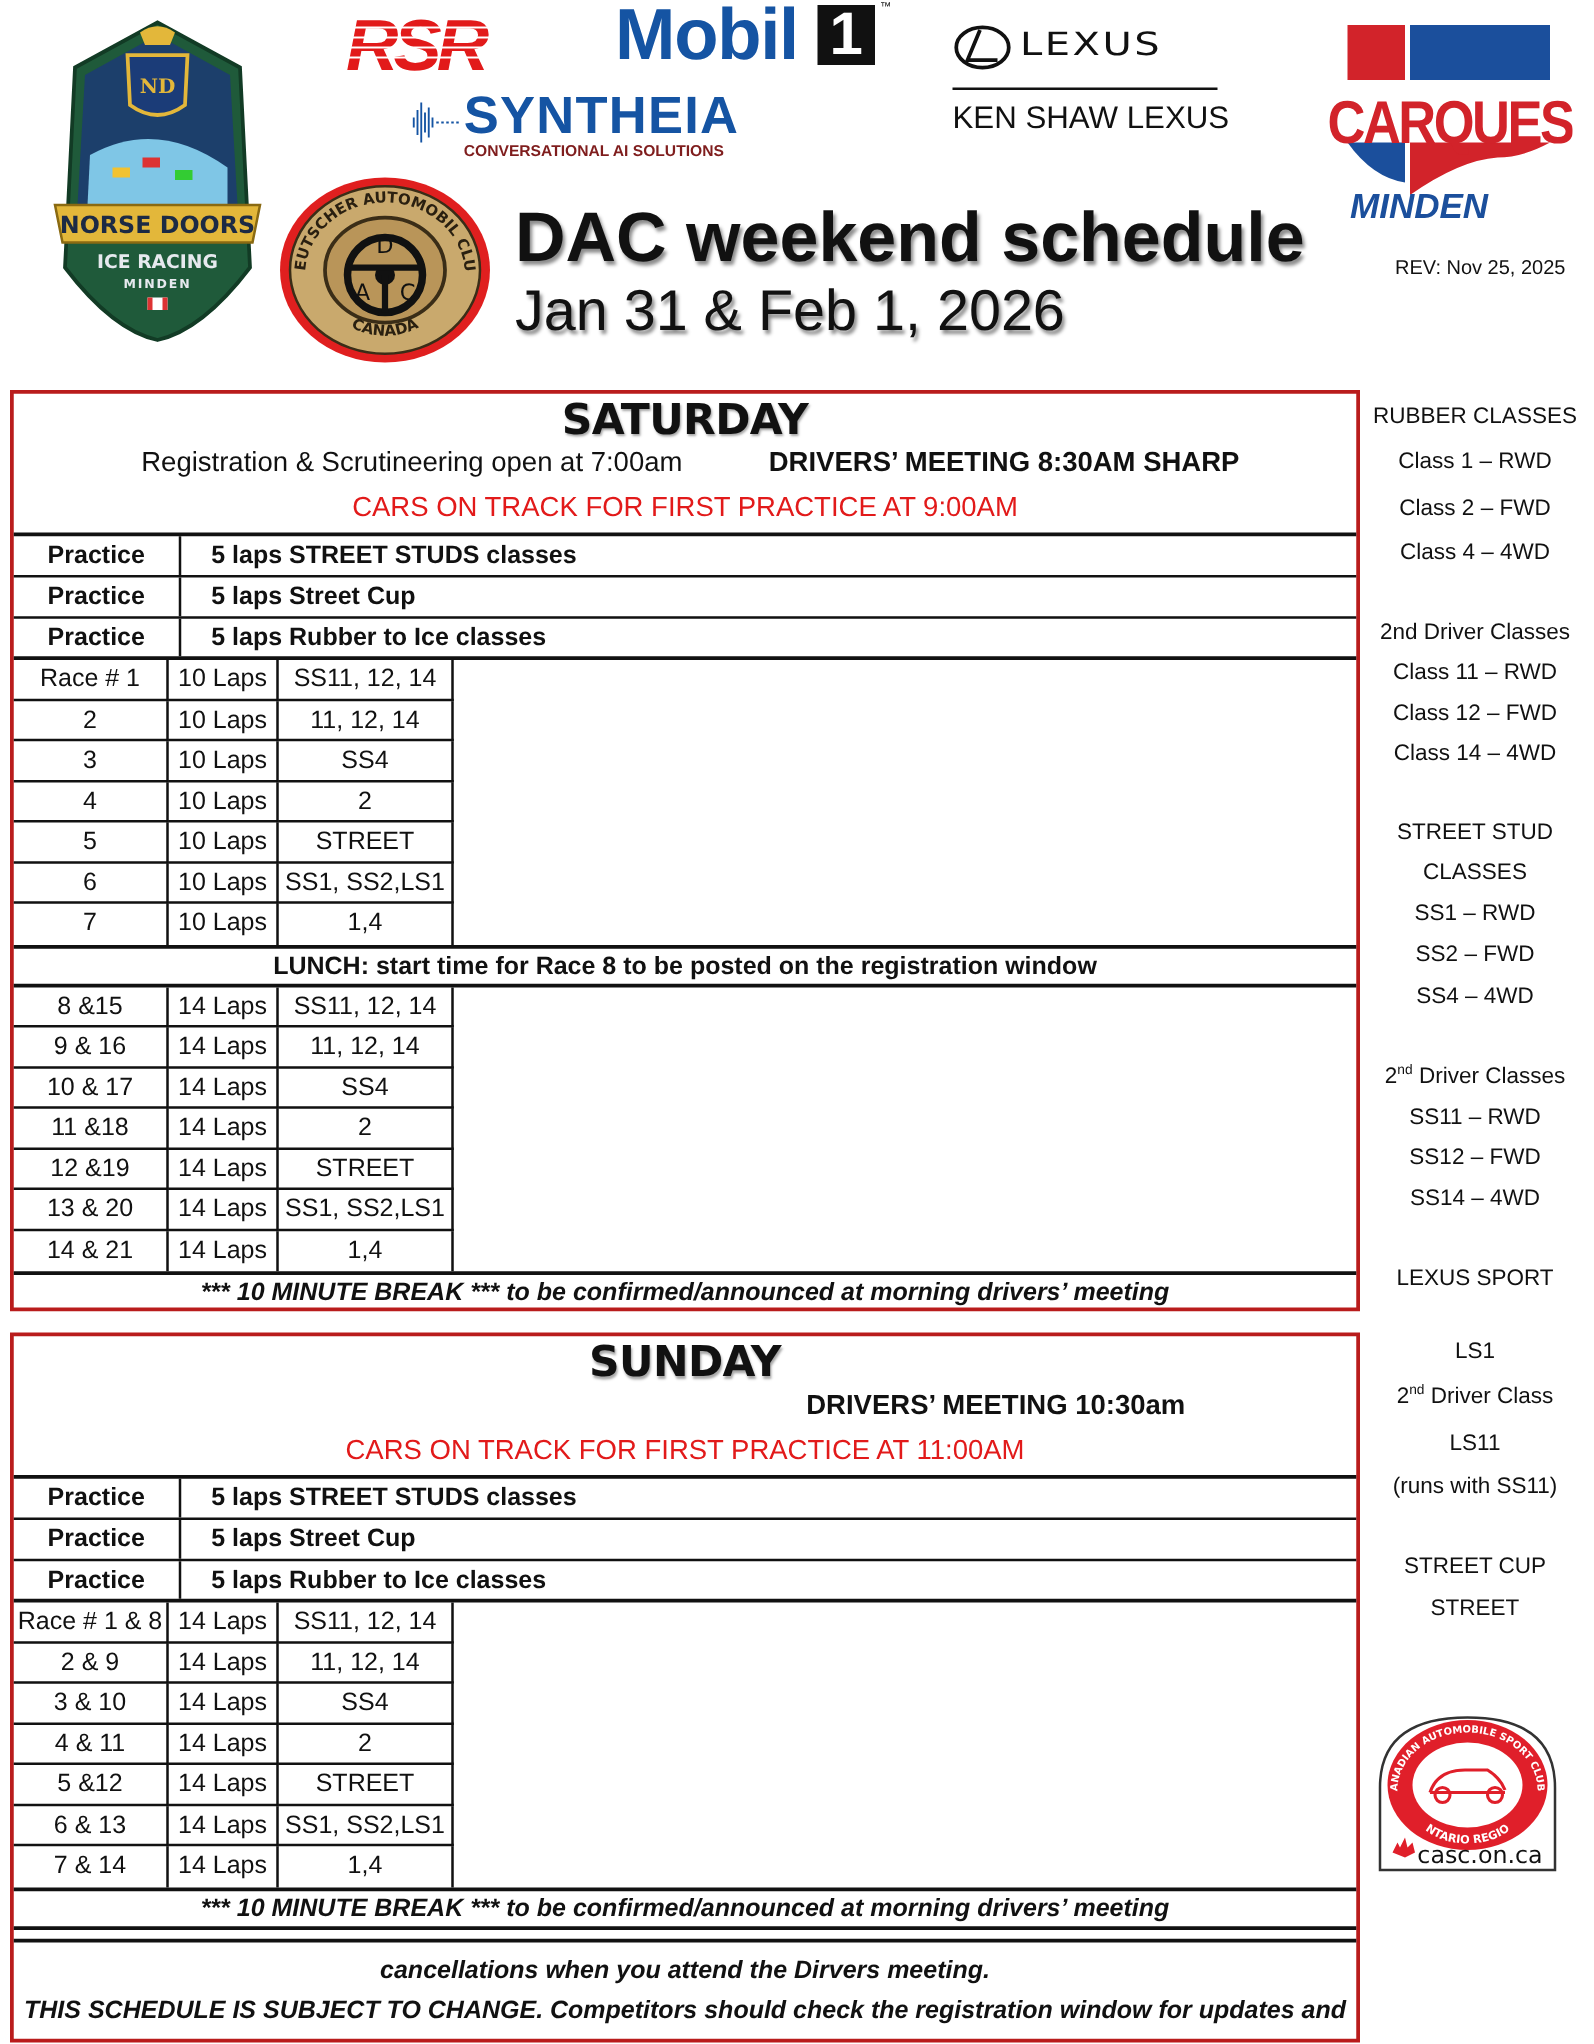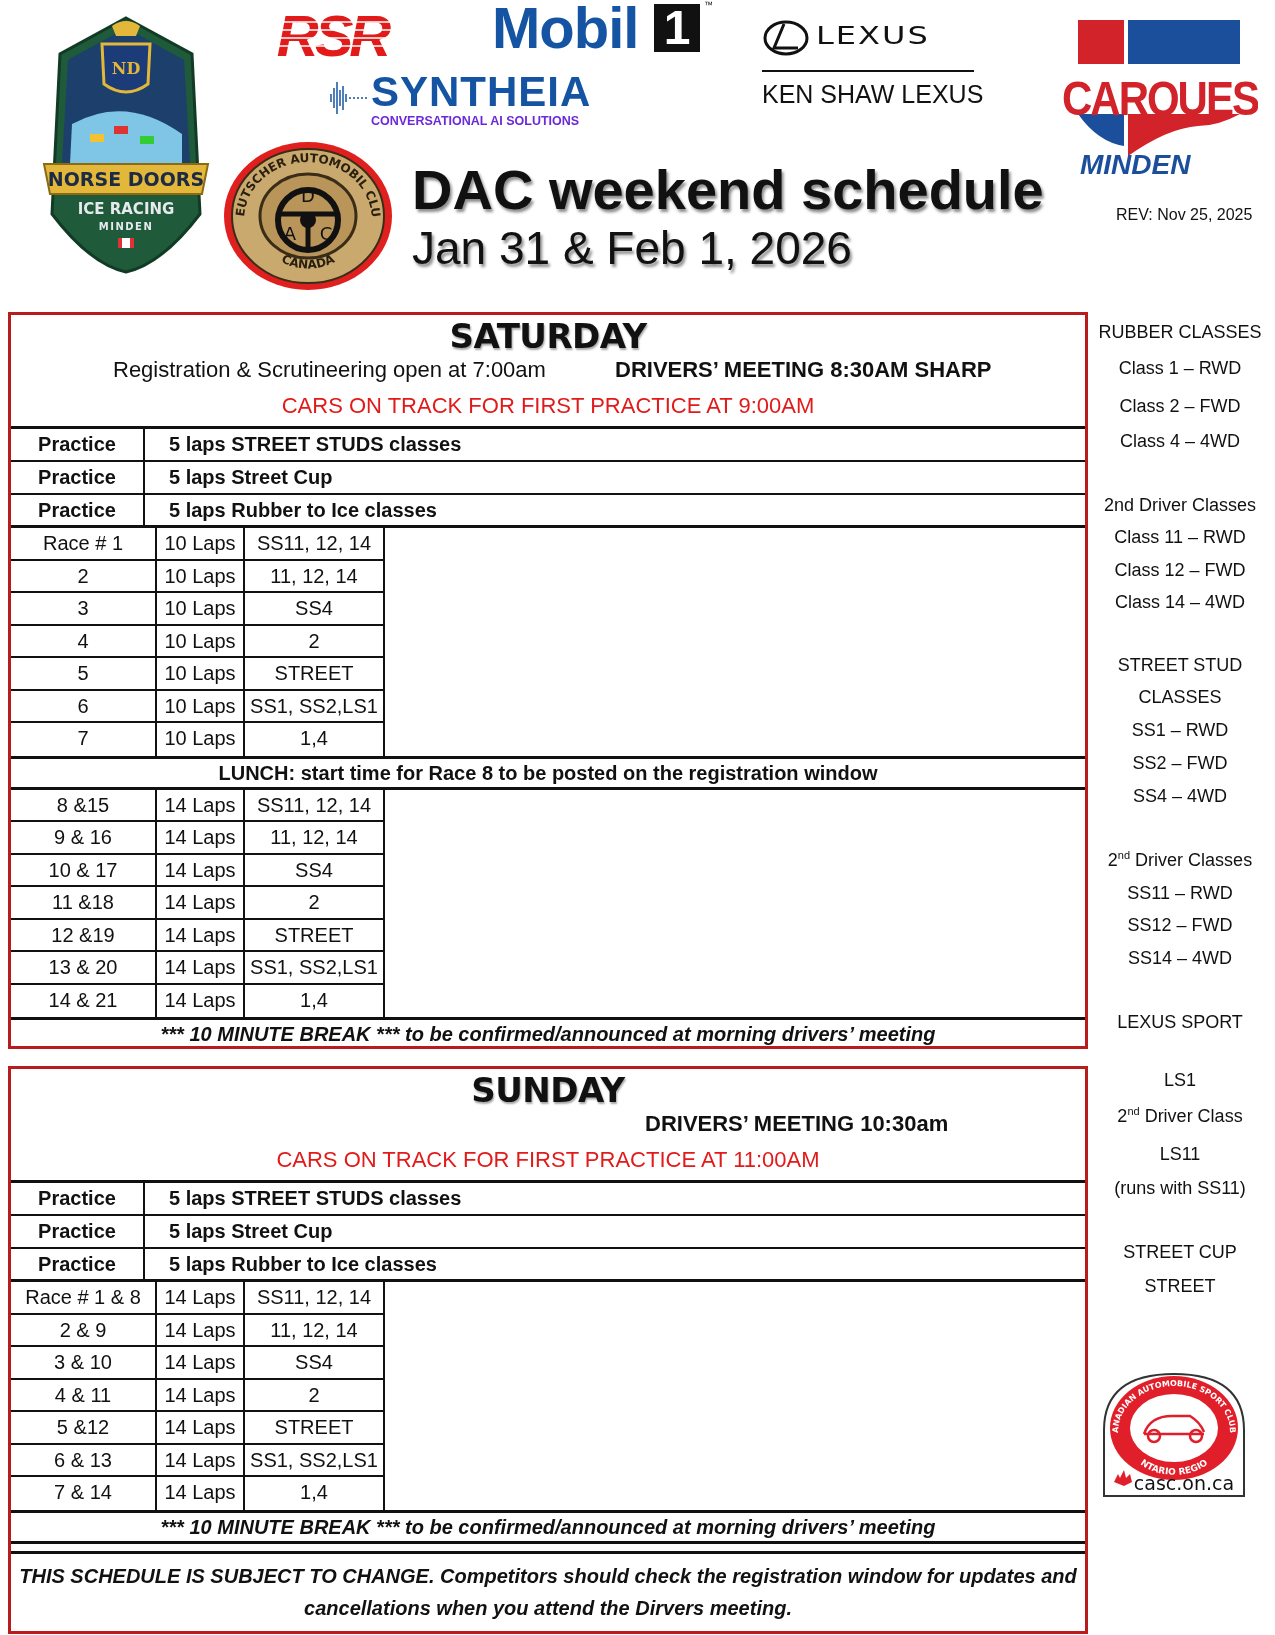--- a/index.html
+++ b/index.html
@@ -32,21 +32,21 @@
   .onTrack { color: #e21a1a; font-size: 22px; line-height: 34px; padding-bottom: 3px; }
 
   .prow { display: flex; height: 33px; border-bottom: 2px solid #111; font-size: 20px; font-weight: bold; line-height: 30px; }
   .prow .pl { width: 134px; border-right: 2px solid #111; text-align: center; }
   .prow .pd { padding-left: 24px; }
   .prow.last { border-bottom: 3px solid #111; }
 
   .race-grid { position: relative; }
   .rrow { display: flex; height: 32.5px; font-size: 20px; line-height: 30px; }
   .rrow > div { border-right: 2px solid #111; border-bottom: 2px solid #111; text-align: center; white-space: nowrap; }
-  .rrow .c1 { width: 146px; }
+  .rrow .c1 { width: 124px; }
   .rrow .c2 { width: 88px; }
   .rrow .c3 { width: 140px; }
   .rrow.lastr > div { border-bottom: none; }
 
   .bar { height: 34px; border-top: 3px solid #111; border-bottom: 3px solid #111; text-align: center; font-size: 20px; line-height: 28px; font-weight: bold; }
   .italic { font-style: italic; }
   .note { text-align: center; font-style: italic; font-weight: bold; font-size: 20px; line-height: 32px; padding-top: 6px; }
 
   
   .side { position: absolute; left: 1090px; width: 180px; text-align: center; font-size: 18px; white-space: nowrap; }
@@ -98,21 +98,21 @@
       <line x1="4" y1="14" x2="4" y2="22"></line>
         <line x1="7" y1="8" x2="7" y2="28"></line>
         <line x1="10" y1="2" x2="10" y2="34"></line>
         <line x1="13" y1="10" x2="13" y2="26"></line>
         <line x1="16" y1="6" x2="16" y2="30"></line>
         <line x1="19" y1="14" x2="19" y2="22"></line>
       <line x1="22" y1="18" x2="40" y2="18" stroke-dasharray="2 2"></line>
     </g>
   </svg>
   <span style="position:absolute;left:44px;top:-2px;font-weight:bold;font-size:42px;color:#1554a3;letter-spacing:1px;">SYNTHEIA</span>
-  <span style="position:absolute;left:44px;top:44px;font-weight:bold;font-size:12.5px;color:#6d28d9;white-space:nowrap;">CONVERSATIONAL AI SOLUTIONS</span>
+  <span style="position:absolute;left:44px;top:44px;font-weight:bold;font-size:12.5px;color:#7f1d1d;white-space:nowrap;">CONVERSATIONAL AI SOLUTIONS</span>
 </div>
 
 <div class="abs lexus">
   <svg style="position:absolute;left:0;top:0;" width="48" height="40" viewBox="0 0 48 40">
     <ellipse cx="24" cy="20" rx="21" ry="16" fill="none" stroke="#111" stroke-width="3"></ellipse>
     <path d="M22 6 L12 30 L36 30" fill="none" stroke="#111" stroke-width="3"></path>
   </svg>
   <span style="position:absolute;left:54px;top:2px;font-size:32px;letter-spacing:2px;font-family:'DejaVu Sans',sans-serif;transform:scaleY(0.8);transform-origin:top left;">LEXUS</span>
   <div style="position:absolute;left:0;top:52px;width:212px;height:2px;background:#111;"></div>
   <span style="position:absolute;left:0;top:62px;font-size:25px;white-space:nowrap;">KEN SHAW LEXUS</span>
@@ -308,22 +308,22 @@
         <div class="c1">7 &amp; 14</div>
         <div class="c2">14 Laps</div>
         <div class="c3">1,4</div>
       </div>
     </div>
   <div class="bar italic">
     <span>*** 10 MINUTE BREAK ***</span><span> to be confirmed/announced at morning drivers’ meeting</span>
   </div>
   <div style="height:10px;border-bottom:3px solid #111;"></div>
   <div class="note">
+    <div>cancellations when you attend the Dirvers meeting.</div>
     <div>THIS SCHEDULE IS SUBJECT TO CHANGE.  Competitors should check the registration window for updates and</div>
-    <div>cancellations when you attend the Dirvers meeting.</div>
   </div>
 </div>
 
 <div class="side h" style="top:322px;">RUBBER CLASSES</div>
 <div class="side" style="top:358px;">Class 1 – RWD</div>
 <div class="side" style="top:396px;">Class 2 – FWD</div>
 <div class="side" style="top:431px;">Class 4 – 4WD</div>
 
 <div class="side h" style="top:495px;">2nd Driver Classes</div>
 <div class="side" style="top:527px;">Class 11 – RWD</div>

